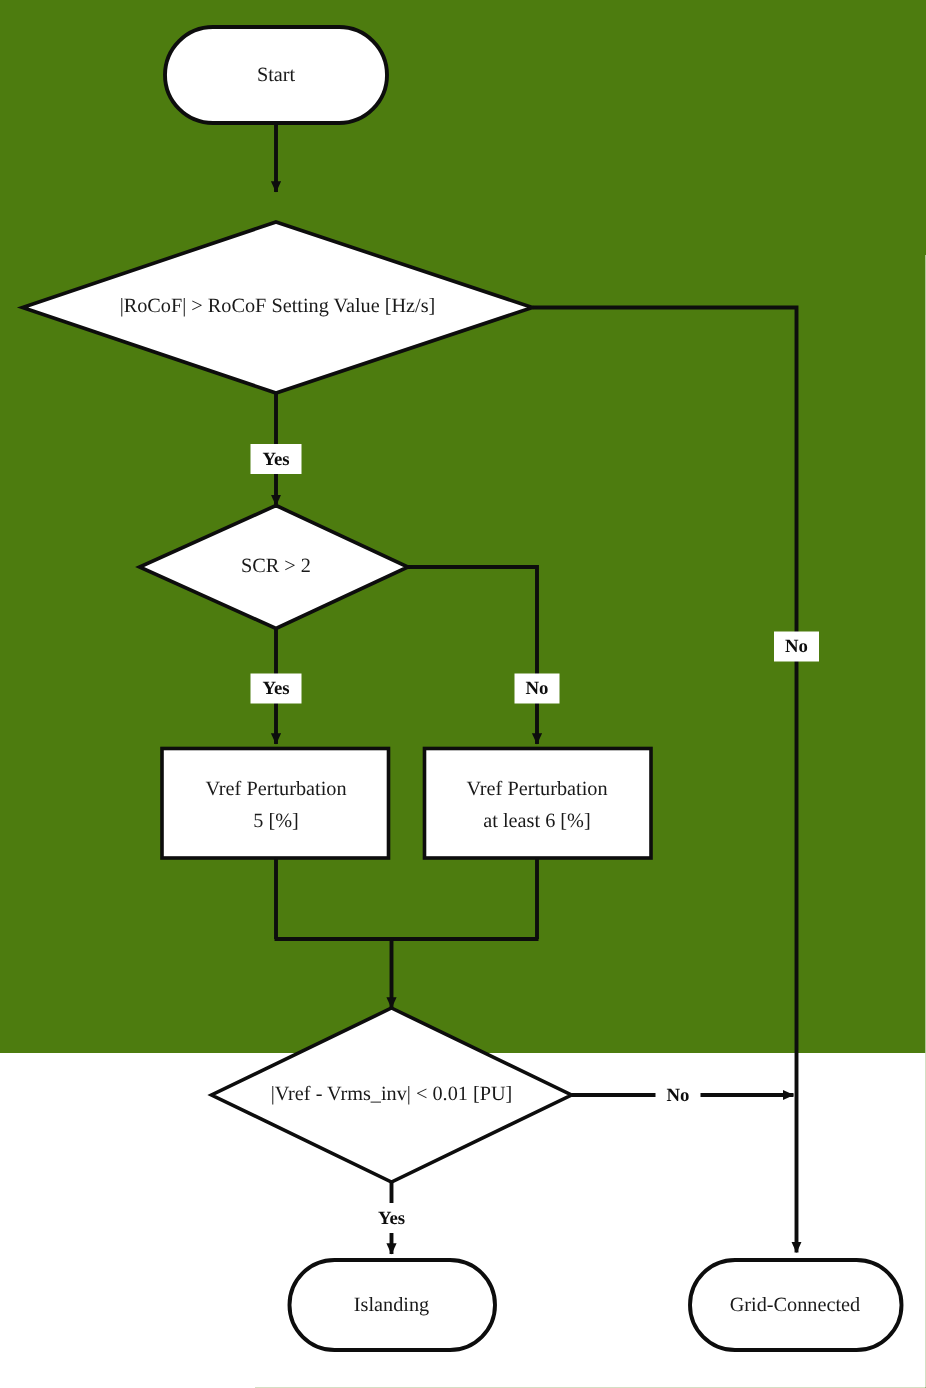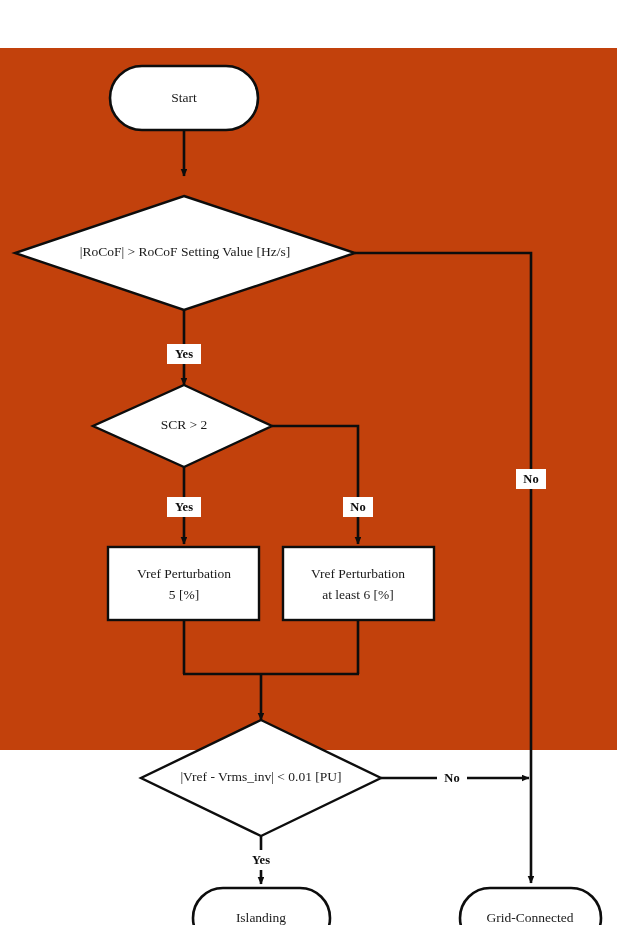--- a/index.html
+++ b/index.html
@@ -11,22 +11,21 @@
   body {
     width: 617px;
     height: 925px;
     font-family: "Liberation Serif", "DejaVu Serif", serif;
     overflow: hidden;
   }
   #flowchart-root {
     position: relative;
     width: 617px;
     height: 702px;
-    background: #c2410c;
-    margin-top: 48px;
+    background: #4d7c0f;
   }
   svg#flow-svg {
     display: block;
     width: 617px;
     height: 925px;
   }
   .node-shape {
     fill: #ffffff;
     stroke: #0d0d0d;
     stroke-width: 2.4;

